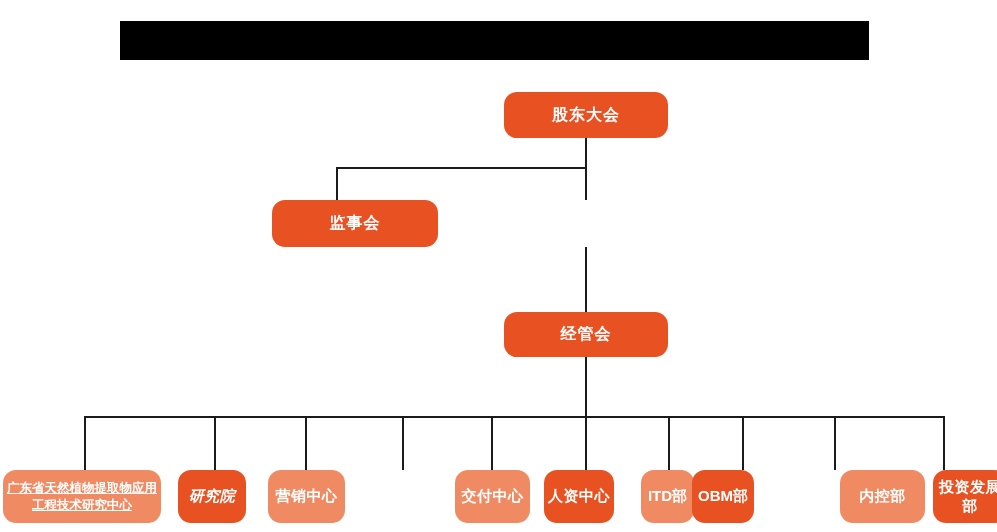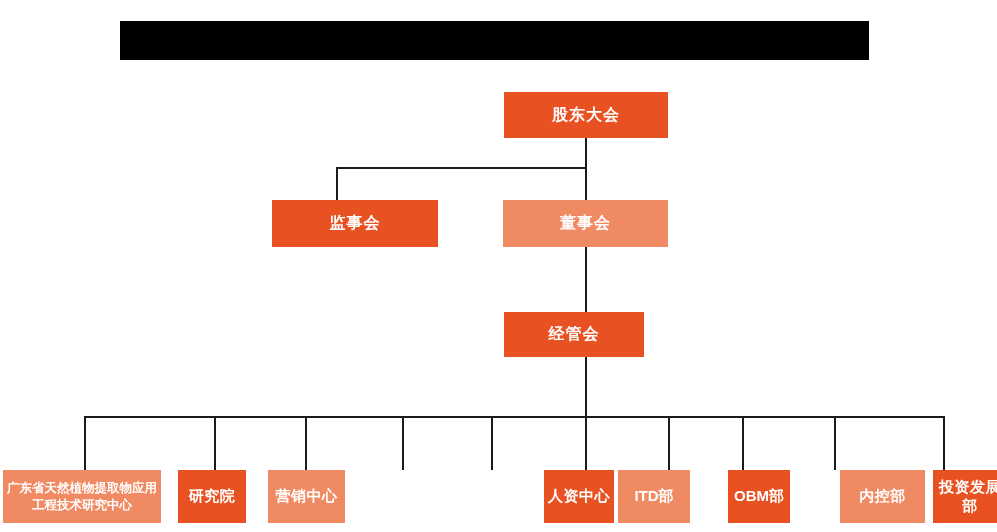--- a/index.html
+++ b/index.html
@@ -25,41 +25,42 @@
     position: absolute;
     display: flex;
     align-items: center;
     justify-content: center;
     text-align: center;
     color: #ffffff;
     font-weight: bold;
     font-size: 16px;
     box-sizing: border-box;
     letter-spacing: 1px;
+    border-radius: 13px;
   }
   .node.dark  { background: var(--dark,  #e85222); }
   .node.light { background: var(--light, #f08a63); }
 
   
   .n-shareholders { left: 504px; top: 92px;  width: 164px; height: 46px; }
   .n-supervisors  { left: 272px; top: 200px; width: 166px; height: 47px; }
   .n-directors    { left: 503px; top: 200px; width: 165px; height: 47px; }
-  .n-management   { left: 504px; top: 312px; width: 140px; height: 45px; }
+  .n-management   { left: 504px; top: 312px; width: 164px; height: 45px; }
 
   
   .dept { top: 470px; height: 53px; font-size: 15px; letter-spacing: 0.5px; }
   .d0 { left: 3px;   width: 158px; font-size: 12.5px; letter-spacing: 0;
-        line-height: 1.35; padding: 0 3px; }
-  .d1 { left: 178px; width: 68px; }
+        line-height: 1.35; padding: 0 3px; text-decoration: underline; }
+  .d1 { left: 178px; width: 68px; font-style: italic; }
   .d2 { left: 268px; width: 77px; }
   .d3 { left: 363px; width: 80px; }
   .d4 { left: 455px; width: 75px; }
   .d5 { left: 544px; width: 70px; }
-  .d6 { left: 618px; width: 72px; letter-spacing: 0; }
-  .d7 { left: 728px; width: 62px; letter-spacing: 0; }
+  .d6 { left: 641px; width: 53px; letter-spacing: 0; }
+  .d7 { left: 692px; width: 62px; letter-spacing: 0; }
   .d8 { left: 840px; width: 85px; }
   .d9 { left: 933px; width: 74px; }
 
   
   .line { position: absolute; background: var(--line, #1b1b1b); }
   .vline { width: 2px; }
   .hline { height: 2px; }
 </style>
 </head>
 <body>
@@ -81,26 +82,26 @@
   <div class="line vline" style="left:491px; top:416px; height:54px;"></div>
   <div class="line vline" style="left:585px; top:416px; height:54px;"></div>
   <div class="line vline" style="left:668px; top:416px; height:54px;"></div>
   <div class="line vline" style="left:742px; top:416px; height:54px;"></div>
   <div class="line vline" style="left:834px; top:416px; height:54px;"></div>
   <div class="line vline" style="left:943px; top:416px; height:54px;"></div>
 
   <div class="node dark n-shareholders">股东大会</div>
 
   <div class="node dark n-supervisors">监事会</div>
-  <div class="node light n-directors">董事会</div>
 
   <div class="node dark n-management">经管会</div>
 
   <div class="node light dept d0">广东省天然植物提取物应用工程技术研究中心</div>
   <div class="node dark  dept d1">研究院</div>
   <div class="node light dept d2">营销中心</div>
+  <div class="node light dept d4">交付中心</div>
   <div class="node dark  dept d5">人资中心</div>
   <div class="node light dept d6">ITD部</div>
   <div class="node dark  dept d7">OBM部</div>
   <div class="node light dept d8">内控部</div>
   <div class="node dark  dept d9">投资发展部</div>
 
 </div>
 
 </body></html>

